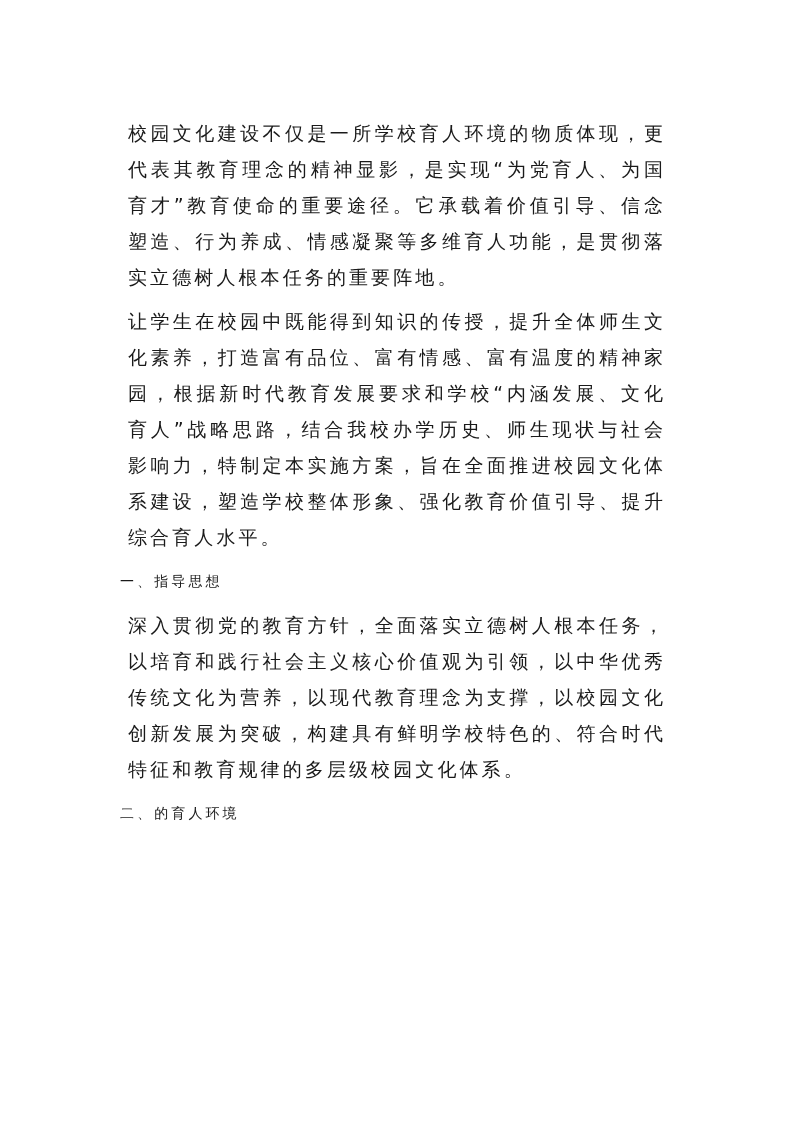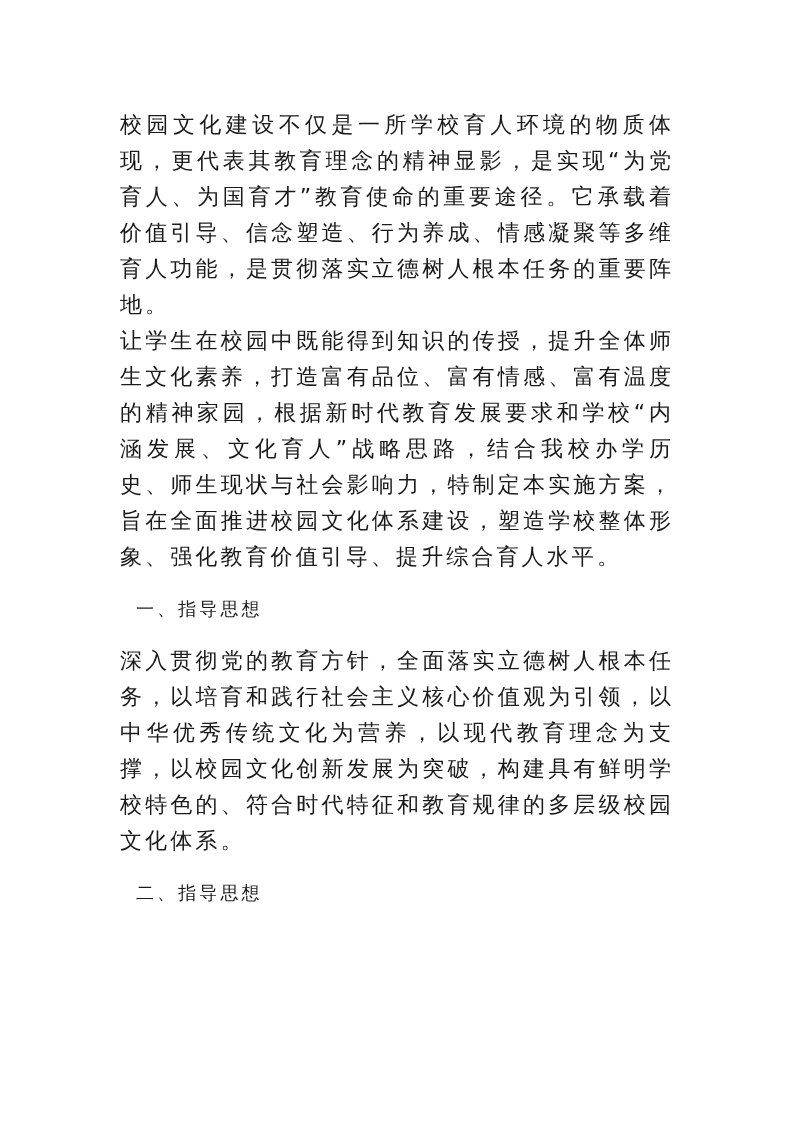--- a/index.html
+++ b/index.html
@@ -23,39 +23,39 @@
     height: 1122px;
     background: #ffffff;
   }
   .content {
     position: absolute;
     left: 120px;
     top: 107px;
     width: 554px;
   }
   .para {
-    margin: 0;
-    font-size: 22px;
+    margin: 8px;
+    font-size: 19px;
     line-height: 36px;
     letter-spacing: 3.1px;
     text-align: justify;
     text-justify: inter-character;
     word-break: break-all;
   }
   .heading {
-    margin: 16px;
-    font-size: 18px;
+    margin: 0;
+    font-size: 14px;
     line-height: 36px;
     letter-spacing: 3.1px;
   }
 </style>
 </head>
 <body>
 
 <div class="page">
   <div class="content">
     <p class="para">校园文化建设不仅是一所学校育人环境的物质体现，更代表其教育理念的精神显影，是实现“为党育人、为国育才”教育使命的重要途径。它承载着价值引导、信念塑造、行为养成、情感凝聚等多维育人功能，是贯彻落实立德树人根本任务的重要阵地。</p>
     <p class="para">让学生在校园中既能得到知识的传授，提升全体师生文化素养，打造富有品位、富有情感、富有温度的精神家园，根据新时代教育发展要求和学校“内涵发展、文化育人”战略思路，结合我校办学历史、师生现状与社会影响力，特制定本实施方案，旨在全面推进校园文化体系建设，塑造学校整体形象、强化教育价值引导、提升综合育人水平。</p>
     <p class="heading">一、指导思想</p>
     <p class="para">深入贯彻党的教育方针，全面落实立德树人根本任务，以培育和践行社会主义核心价值观为引领，以中华优秀传统文化为营养，以现代教育理念为支撑，以校园文化创新发展为突破，构建具有鲜明学校特色的、符合时代特征和教育规律的多层级校园文化体系。</p>
-    <p class="heading">二、指导思想</p>
+    <p class="heading">二、的育人环境</p>
   </div>
 </div>
 
 </body></html>

